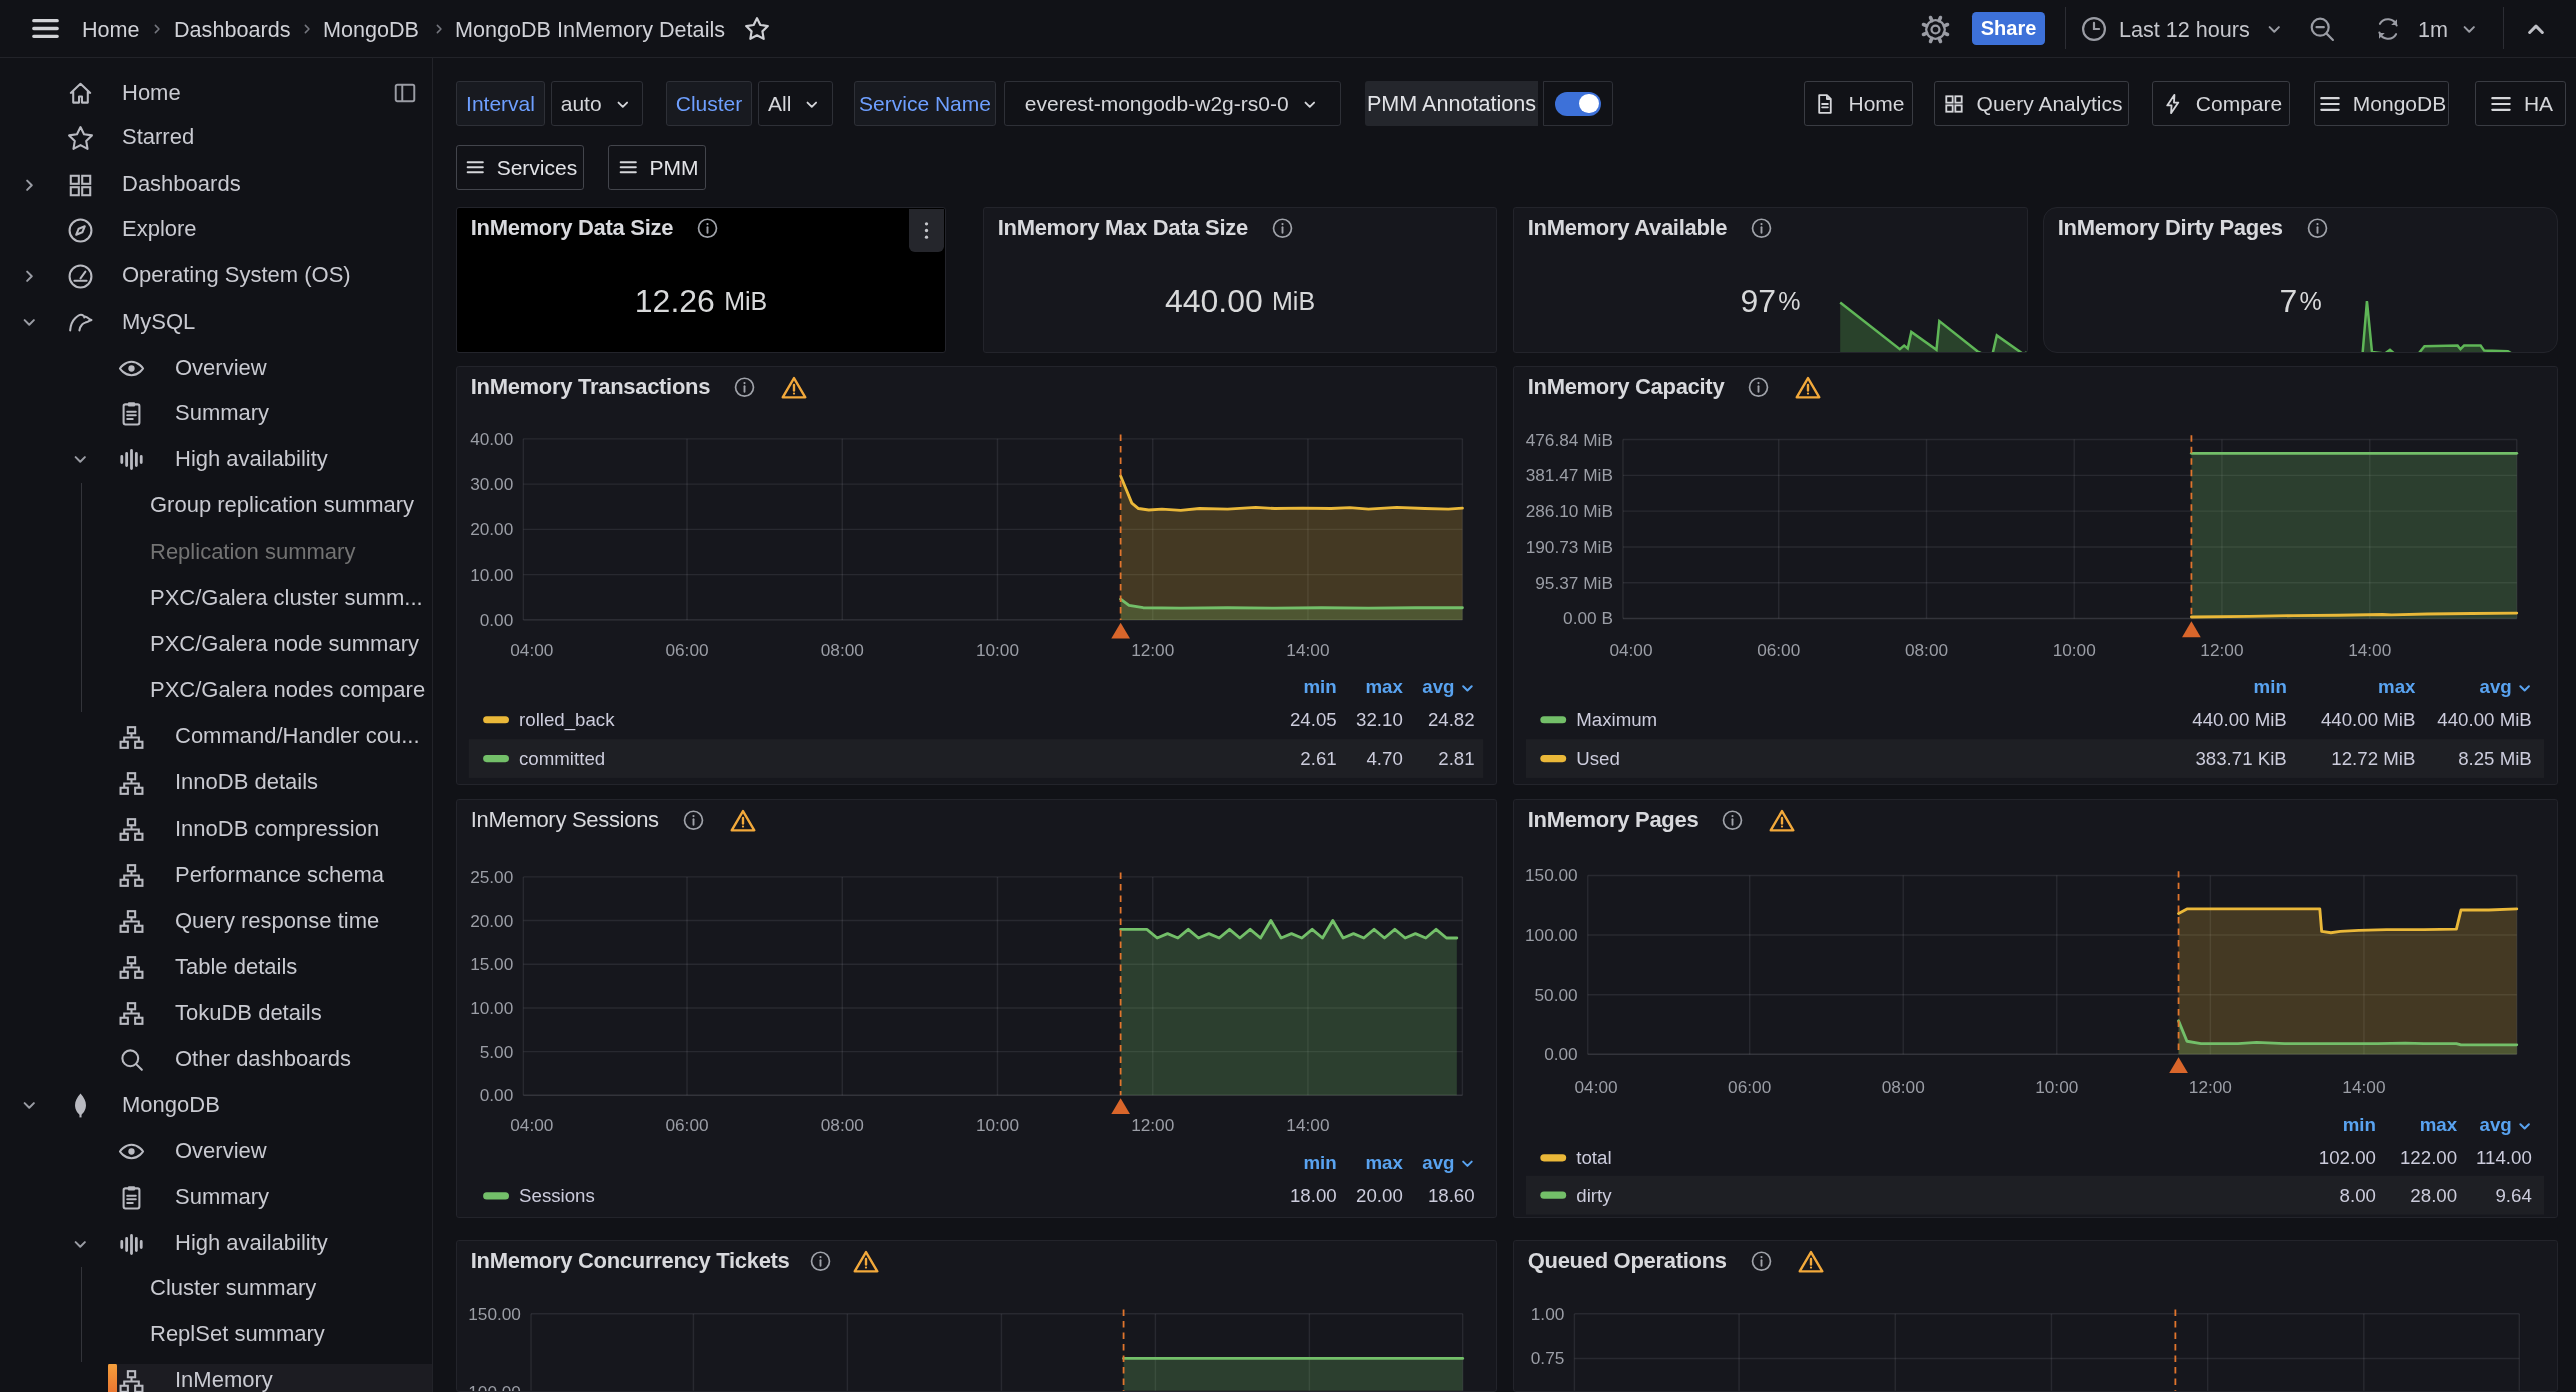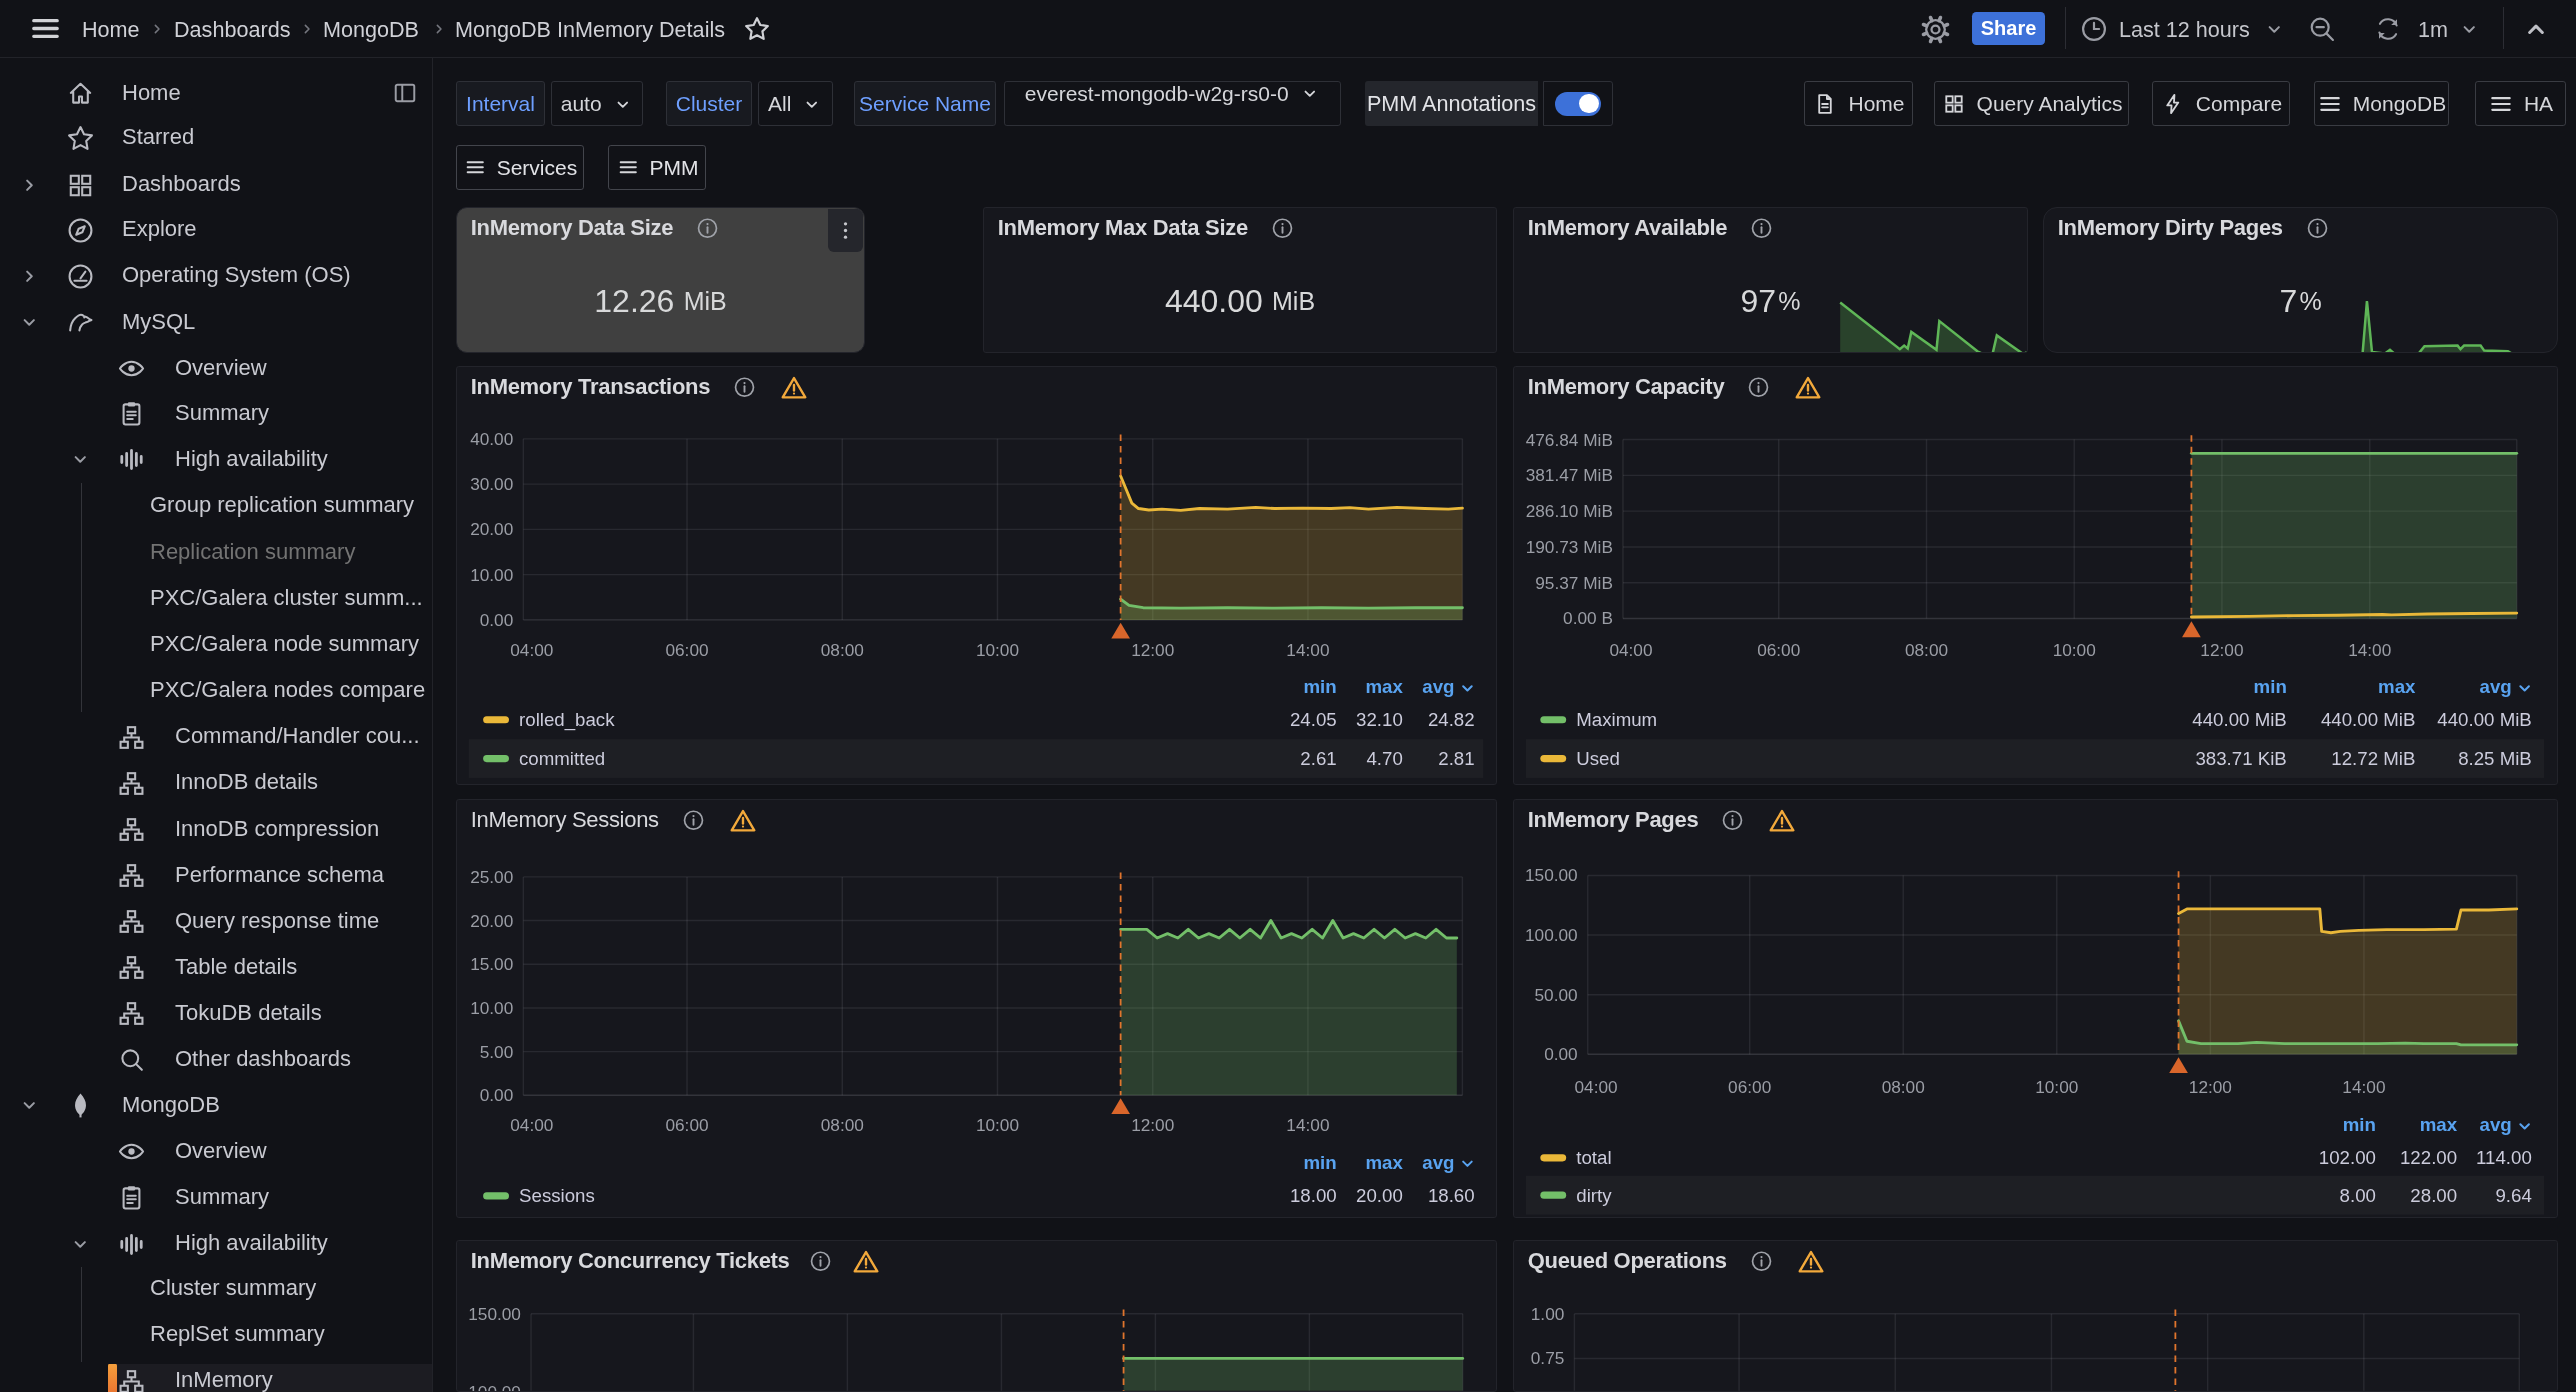--- a/index.html
+++ b/index.html
@@ -319,21 +319,21 @@
     <span style="font-size:21px;font-weight:500;color:#d5d6da">All</span>
     <svg width="21.6" height="21.6" viewBox="0 0 30 30">
       <g transform="translate(2.0,3.0) scale(1.083)">
         <path d="M6.5 9.5l5.5 5.5 5.5-5.5" stroke="#d5d6da" stroke-width="2.4" fill="none" stroke-linecap="round" stroke-linejoin="round"></path>
       </g>
     </svg>
   </div>
 <div class="abs" style="left:854px;top:81px;width:142px;height:45px;border:1.4px solid #2e3037;background:#181a20;border-radius:2.9px;display:flex;align-items:center;justify-content:center;gap:10px">
     <span style="font-size:21px;font-weight:500;color:#6e9fff">Service Name</span>
   </div>
-<div class="abs" style="left:1004px;top:81px;width:337px;height:45px;border:1.4px solid #2e3037;background:transparent;border-radius:2.9px;display:flex;align-items:flex-start;justify-content:center;gap:10px">
+<div class="abs" style="left:1004px;top:81px;width:337px;height:45px;border:1.4px solid #2e3037;background:transparent;border-radius:2.9px;display:flex;align-items:center;justify-content:center;gap:10px">
     <span style="font-size:21px;font-weight:500;color:#d5d6da">everest-mongodb-w2g-rs0-0</span>
     <svg width="21.6" height="21.6" viewBox="0 0 30 30">
       <g transform="translate(2.0,3.0) scale(1.083)">
         <path d="M6.5 9.5l5.5 5.5 5.5-5.5" stroke="#d5d6da" stroke-width="2.4" fill="none" stroke-linecap="round" stroke-linejoin="round"></path>
       </g>
     </svg>
   </div>
 <div class="abs" style="left:1365px;top:81px;width:173px;height:45px;background:#24262c;border-radius:2.9px 0 0 2.9px;display:flex;align-items:center;justify-content:center">
     <span style="font-size:21.6px;font-weight:500;color:#e2e3e7">PMM Annotations</span>
   </div>
@@ -396,21 +396,21 @@
     <span style="font-size:21px;font-weight:500;color:#e2e3e7">Services</span>
   </div>
 <div class="abs" style="left:608px;top:145px;width:98px;height:45px;border:1.4px solid #43454c;border-radius:2.9px;display:flex;align-items:center;justify-content:center;gap:9.3px">
     <svg width="24.5" height="24.5" viewBox="0 0 34 34" style="flex:none">
       <g transform="translate(3.0,3.0) scale(1.167)">
         <path d="M3 6h18M3 12h18M3 18h18" stroke="#d5d6da" stroke-width="2.4" stroke-linecap="round" fill="none"></path>
       </g>
     </svg>
     <span style="font-size:21px;font-weight:500;color:#e2e3e7">PMM</span>
   </div>
-<div style="position:absolute;left:456px;top:207px;width:409px;height:146px;background:#404040;border:1.4px solid #23242b;border-radius:11px;overflow:hidden;box-sizing:border-box;">
+<div style="position:absolute;left:456px;top:207px;width:490px;height:146px;background:#000000;border:1.4px solid #23242b;border-radius:3px;overflow:hidden;box-sizing:border-box;">
     <div style="position:absolute;left:13.7px;top:5px;height:29px;display:flex;align-items:center;gap:20px;">
       <span style="font-size:22px;font-weight:600;color:#d8d9dd;letter-spacing:-0.3px;">InMemory Data Size</span>
       <svg width="29" height="29" viewBox="0 0 40 40" style="flex:none">
         <g transform="translate(3.5,4.5) scale(1.375)">
           <circle cx="12" cy="12" r="9" stroke="#9fa2a9" stroke-width="1.7" fill="none"></circle>
           <path d="M12 11v5.5" stroke="#9fa2a9" stroke-width="1.9" stroke-linecap="round"></path>
           <circle cx="12" cy="7.8" r="1.1" fill="#9fa2a9"></circle>
         </g>
       </svg>
     </div>

